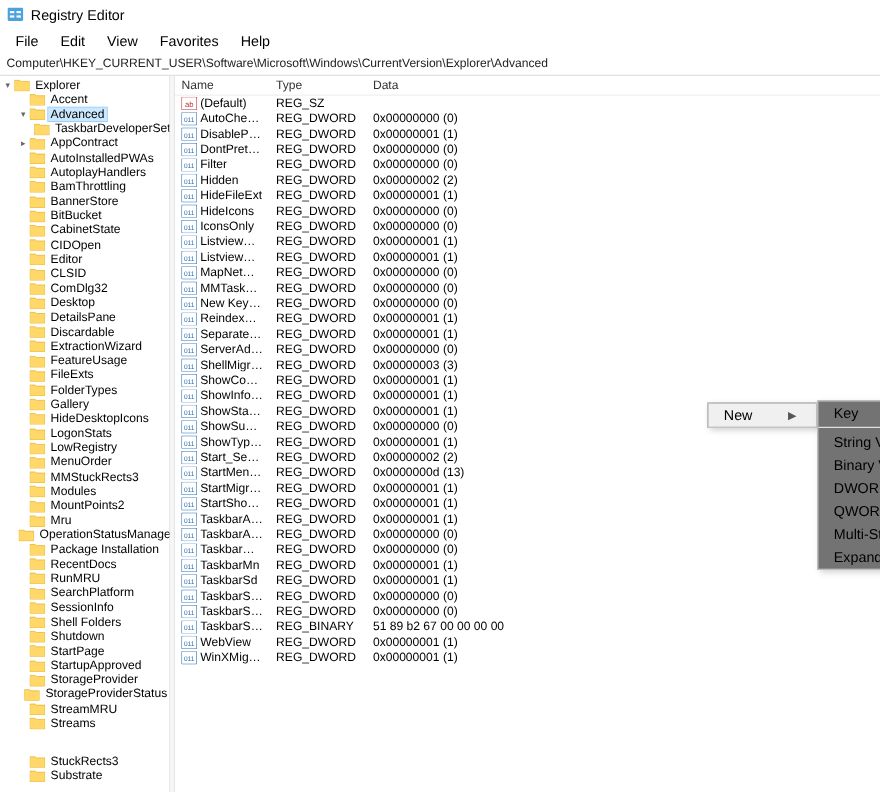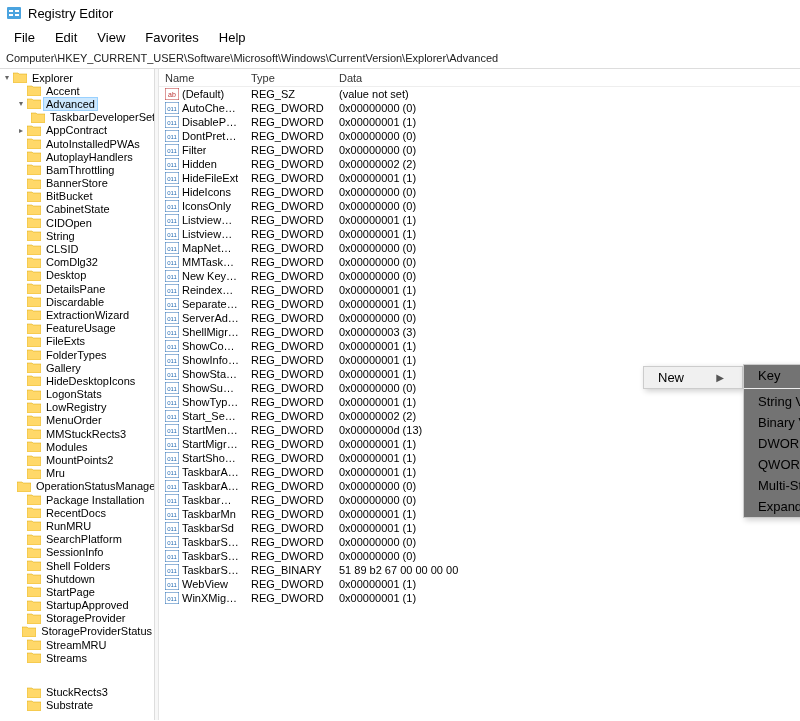--- a/index.html
+++ b/index.html
@@ -280,21 +280,21 @@
         </span>
         <span class="label">CIDOpen</span>
       </div>
       <div class="tree-row" style="padding-left: 16px;">
         <span class="expander"></span>
         <span class="folder-icon">
           <svg width="14" height="11" viewBox="0 0 14 11">
             <path d="M0 1h5l1 1h8v8a1 1 0 0 1-1 1H1a1 1 0 0 1-1-1z" fill="#ffd869" stroke="#d9a400" stroke-width="0.5"></path>
           </svg>
         </span>
-        <span class="label">String</span>
+        <span class="label">Editor</span>
       </div>
       <div class="tree-row" style="padding-left: 16px;">
         <span class="expander"></span>
         <span class="folder-icon">
           <svg width="14" height="11" viewBox="0 0 14 11">
             <path d="M0 1h5l1 1h8v8a1 1 0 0 1-1 1H1a1 1 0 0 1-1-1z" fill="#ffd869" stroke="#d9a400" stroke-width="0.5"></path>
           </svg>
         </span>
         <span class="label">CLSID</span>
       </div>
@@ -635,21 +635,20 @@
           <div class="col col-name">
             <span class="val-icon">
               <svg width="14" height="12" viewBox="0 0 14 12">
                 <rect x="0" y="0" width="14" height="12" rx="1" fill="#fff" stroke="#b33" stroke-width="1"></rect>
                 <text x="7" y="9" font-size="7" text-anchor="middle" fill="#b33" font-family="sans-serif">ab</text>
               </svg>
             </span>
             <span class="txt">(Default)</span>
           </div>
           <div class="col col-type">REG_SZ</div>
-          <div class="col col-data">(value not set)</div>
         </div>
         <div class="list-row">
           <div class="col col-name">
             <span class="val-icon">
               <svg width="14" height="12" viewBox="0 0 14 12">
                 <rect x="0" y="0" width="14" height="12" rx="1" fill="#fff" stroke="#2a6fb5" stroke-width="1"></rect>
                 <text x="7" y="9" font-size="6" text-anchor="middle" fill="#2a6fb5" font-family="sans-serif">011</text>
               </svg>
             </span>
             <span class="txt">AutoCheckSelect</span>

